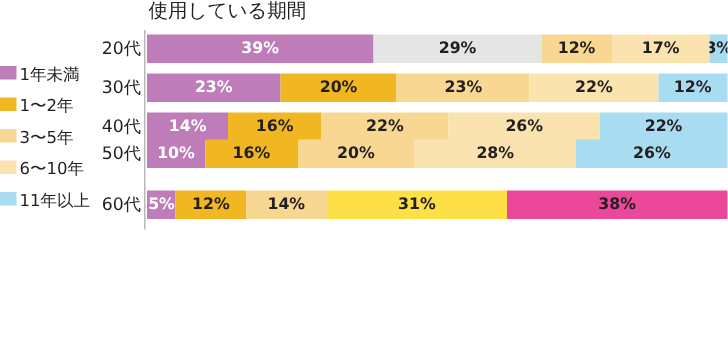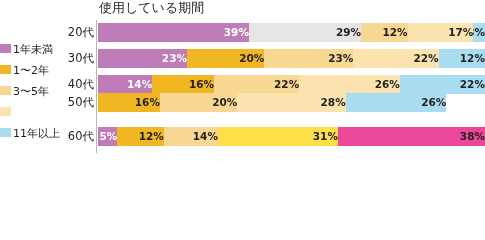--- a/index.html
+++ b/index.html
@@ -100,21 +100,21 @@
   .bar-track {
     margin-left: 2px;
     flex: 1 1 auto;
     height: 19px;
     display: flex;
     align-items: stretch;
   }
   .bar-seg {
     display: flex;
     align-items: center;
-    justify-content: flex-end;
+    justify-content: center;
     font-size: 10.5px;
     font-weight: bold;
     line-height: 11px;
     overflow: hidden;
     white-space: nowrap;
     box-sizing: border-box;
   }
   .seg-label { pointer-events: none; }
 </style>
 </head>
@@ -132,20 +132,21 @@
       <div class="legend-item">
         <span class="legend-swatch" style="background: rgb(240, 183, 34);"></span>
         <span class="legend-label">1〜2年</span>
       </div>
       <div class="legend-item">
         <span class="legend-swatch" style="background: rgb(247, 215, 146);"></span>
         <span class="legend-label">3〜5年</span>
       </div>
       <div class="legend-item">
         <span class="legend-swatch" style="background: rgb(251, 227, 176);"></span>
+        <span class="legend-label">6〜10年</span>
       </div>
       <div class="legend-item">
         <span class="legend-swatch" style="background: rgb(168, 220, 240);"></span>
         <span class="legend-label">11年以上</span>
       </div>
     </div>
 
   <div id="plot-area">
     <div id="axis-line"></div>
   <div class="bar-row" style="top: 2px;">
@@ -204,20 +205,23 @@
             <span class="seg-label">26%</span>
           </div>
           <div class="bar-seg" style="flex: 0 0 22%; background: rgb(168, 220, 240); color: rgb(35, 31, 32);">
             <span class="seg-label">22%</span>
           </div>
         </div>
       </div>
       <div class="bar-row" style="top: 72px;">
         <div class="row-label">50代</div>
         <div class="bar-track">
+          <div class="bar-seg" style="flex: 0 0 10%; background: rgb(190, 124, 184); color: rgb(255, 255, 255);">
+            <span class="seg-label">10%</span>
+          </div>
           <div class="bar-seg" style="flex: 0 0 16%; background: rgb(240, 183, 34); color: rgb(35, 31, 32);">
             <span class="seg-label">16%</span>
           </div>
           <div class="bar-seg" style="flex: 0 0 20%; background: rgb(247, 215, 146); color: rgb(35, 31, 32);">
             <span class="seg-label">20%</span>
           </div>
           <div class="bar-seg" style="flex: 0 0 28%; background: rgb(251, 227, 176); color: rgb(35, 31, 32);">
             <span class="seg-label">28%</span>
           </div>
           <div class="bar-seg" style="flex: 0 0 26%; background: rgb(168, 220, 240); color: rgb(35, 31, 32);">

